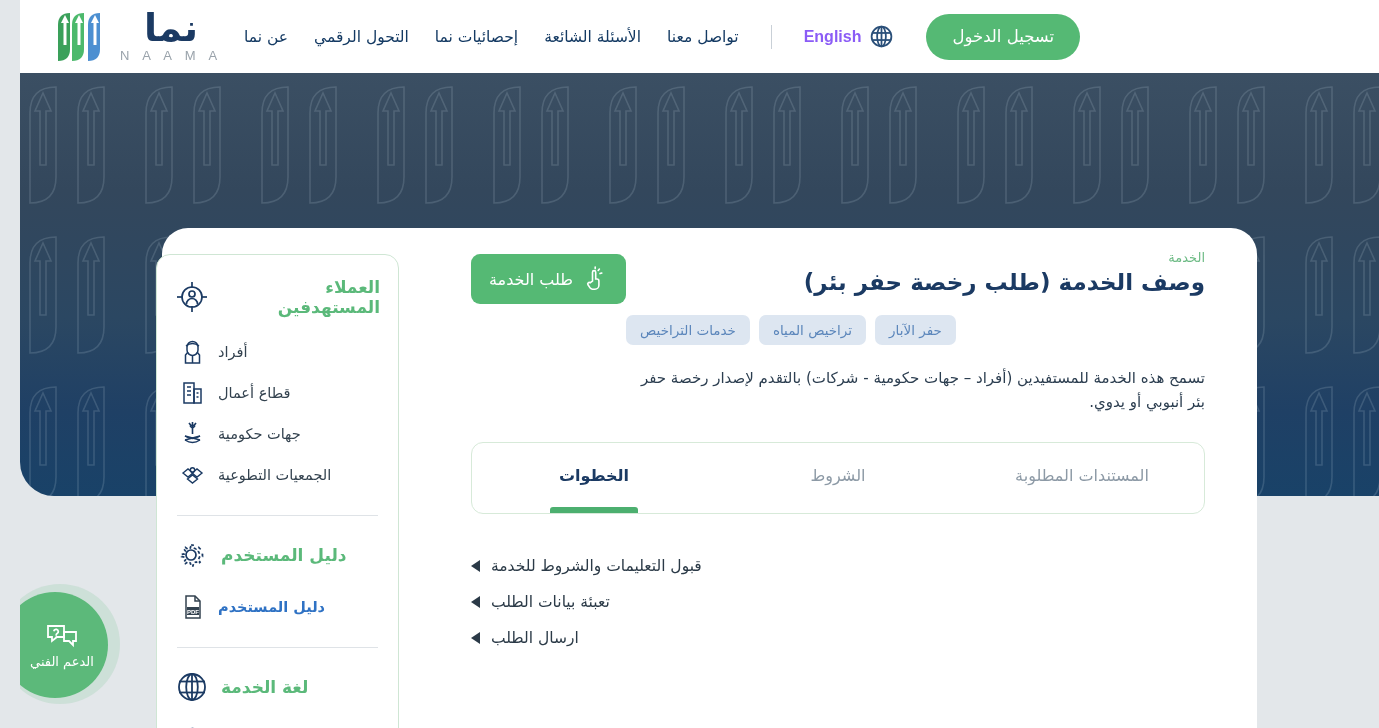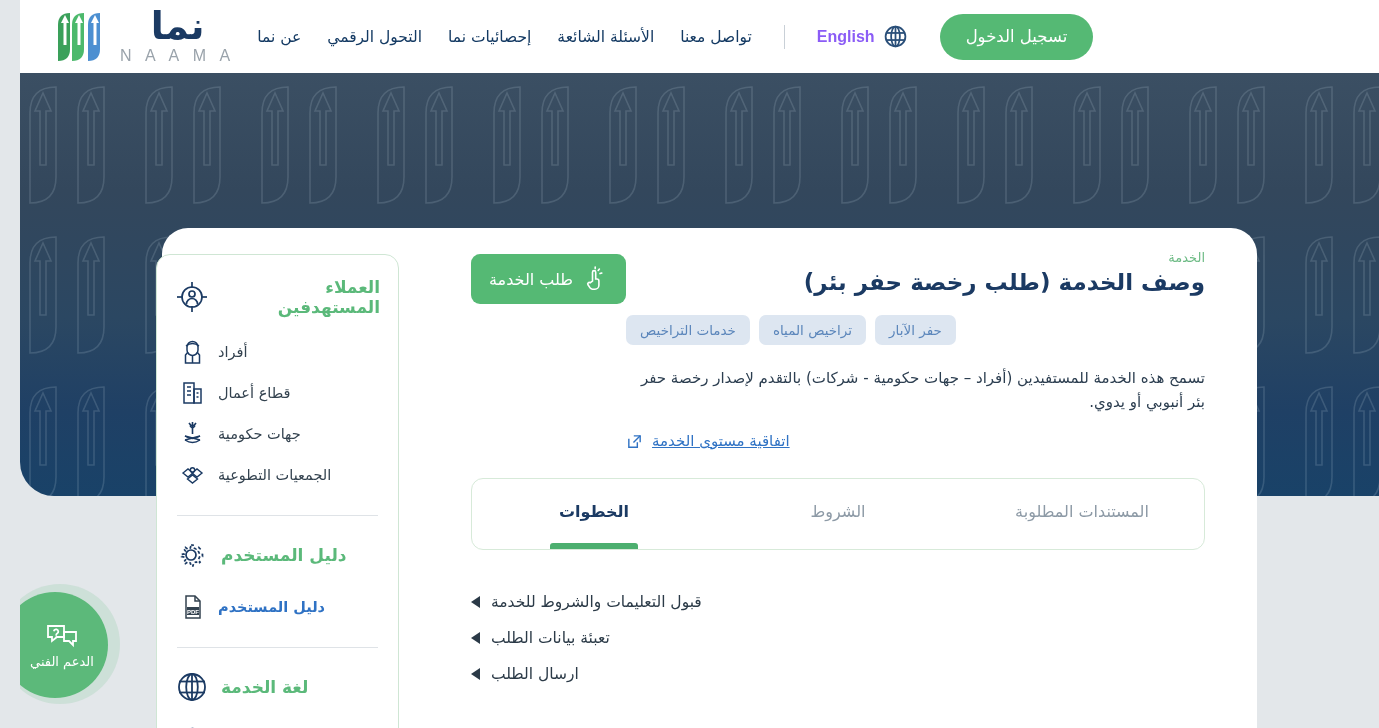--- a/index.html
+++ b/index.html
@@ -21,21 +21,21 @@
     z-index: 40;
   }
   .brand {
     display: flex; flex-direction: row-reverse; align-items: center;
     gap: 8px; margin-right: 22px; margin-left: 30px;
   }
   .brand-mark { width: 62px; height: 52px; display: block; flex: 0 0 auto; }
   .brand-txt { display: flex; flex-direction: column; align-items: center; }
   .brand-ar { font-size: 38px; color: #1b3a63; line-height: .95; font-weight: 700;
               letter-spacing: 1px; }
-  .brand-en { font-size: 16px; color: #9aa3ab; letter-spacing: 5px;
+  .brand-en { font-size: 13px; color: #9aa3ab; letter-spacing: 5px;
               margin-top: 2px; font-family: "Liberation Sans", sans-serif; }
 
   .nav-links {
     display: flex; flex-direction: row-reverse; align-items: center;
     gap: 26px; margin-right: auto;
   }
   .nav-link {
     font-size: 15.5px; color: #143a63; white-space: nowrap;
     text-decoration: none; cursor: pointer;
   }
@@ -268,28 +268,20 @@
         <h1 class="svc-title">وصف الخدمة (طلب رخصة حفر بئر)</h1>
 
         <div class="tags">
           <span class="tag">خدمات التراخيص</span>
           <span class="tag">تراخيص المياه</span>
           <span class="tag">حفر الآبار</span>
         </div>
 
         <p class="svc-desc">تسمح هذه الخدمة للمستفيدين (أفراد – جهات حكومية - شركات) بالتقدم لإصدار رخصة حفر بئر أنبوبي أو يدوي.</p>
 
-        <div class="sla-row">
-          <svg class="ext-icon" viewBox="0 0 24 24" fill="none" stroke="#2f72c4" stroke-width="2">
-            <path d="M4 8 L4 20 L16 20 L16 13"></path>
-            <path d="M11 4 L20 4 L20 13"></path>
-            <line x1="20" y1="4" x2="10.5" y2="13.5"></line>
-          </svg>
-          <a class="sla-link">اتفاقية مستوى الخدمة</a>
-        </div>
       </div>
 
       <button class="req-btn">
         <span>طلب الخدمة</span>
         <svg class="hand-icon" viewBox="0 0 26 26" fill="none" stroke="#ffffff" stroke-width="1.6" stroke-linecap="round">
           <path d="M10.5 15 L10.5 6.2 a1.6 1.6 0 0 1 3.2 0 L13.7 13 l1.2 0 a2 2 0 0 1 2 2 l0 4.2 a4 4 0 0 1 -4 4 l-2.4 0 a3 3 0 0 1 -2.3 -1.1 L6 18.8 a1.5 1.5 0 0 1 2.2 -2 Z"></path>
           <line x1="16.2" y1="4.4" x2="17.4" y2="3"></line>
           <line x1="18" y1="7.6" x2="19.8" y2="7"></line>
           <line x1="13.2" y1="2.6" x2="13.2" y2="1"></line>
         </svg>

